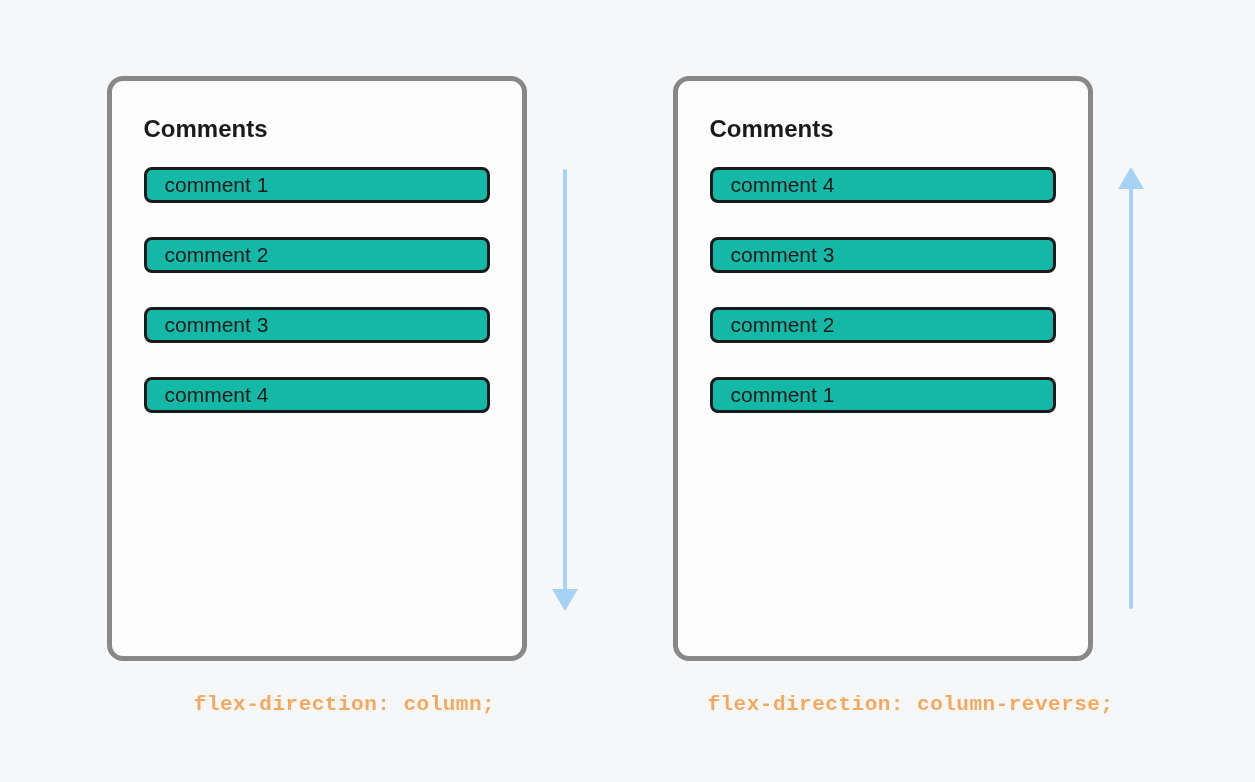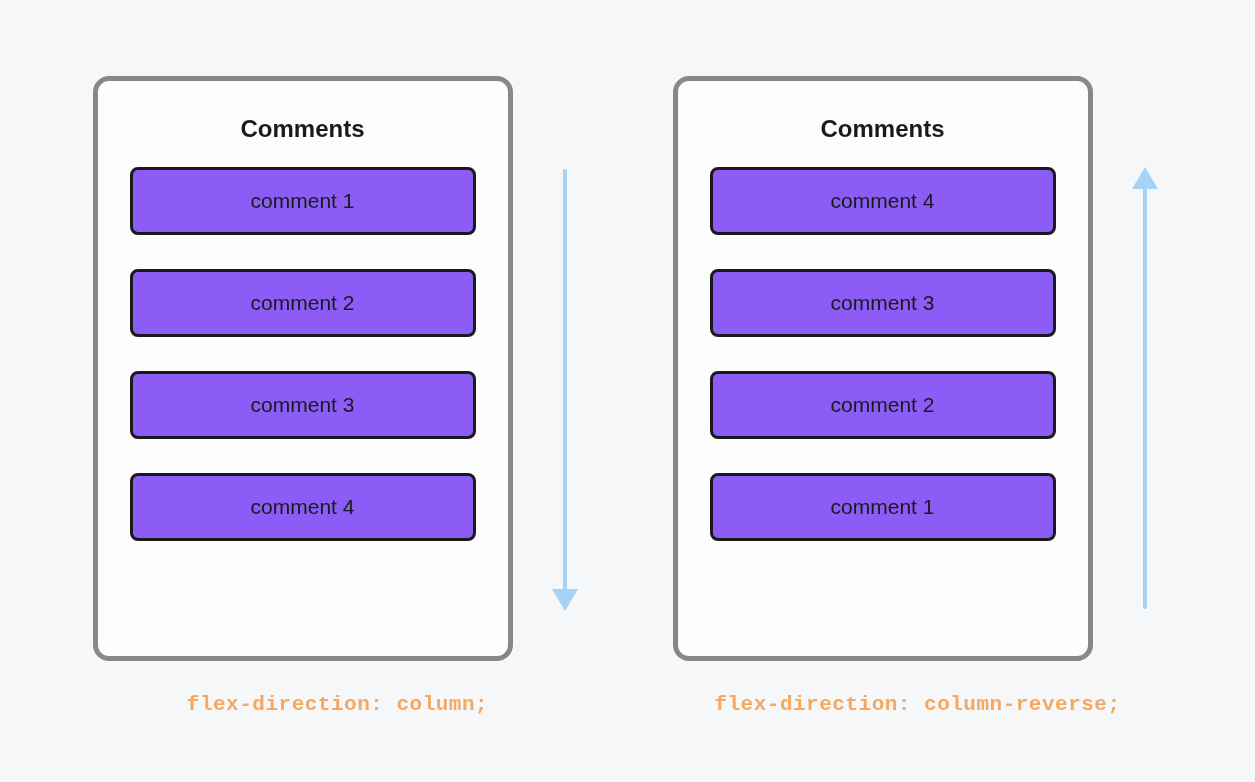--- a/index.html
+++ b/index.html
@@ -19,46 +19,45 @@
       padding-top: 10px;
     }
     .panel-wrap {
       display: flex;
       flex-direction: column;
       align-items: center;
     }
     .panel-row {
       display: flex;
       align-items: stretch;
-      gap: 34px;
-      text-align: center;
+      gap: 20px;
     }
     .panel {
       width: 420px;
       height: 585px;
       border: 5px solid #888888;
       border-radius: 16px;
       background: #fdfdfd;
       padding: 34px 32px 30px 32px;
     }
     .panel-title {
       font-size: 24px;
       font-weight: 600;
       color: #1a1a1a;
       margin-bottom: 24px;
     }
     .comment {
       border: 3px solid #1a1a1a;
       border-radius: 8px;
-      padding: 19px 18px;
+      padding: 3px 18px;
       font-size: 21px;
       font-weight: 500;
       color: #1a1a1a;
       margin-bottom: 34px;
-      background: #8b5cf6;
+      background: #14b8a6;
     }
     .comment:last-child {
       margin-bottom: 0;
     }
     .arrow-col {
       width: 36px;
       display: flex;
       align-items: center;
       justify-content: center;
       padding-top: 70px;

